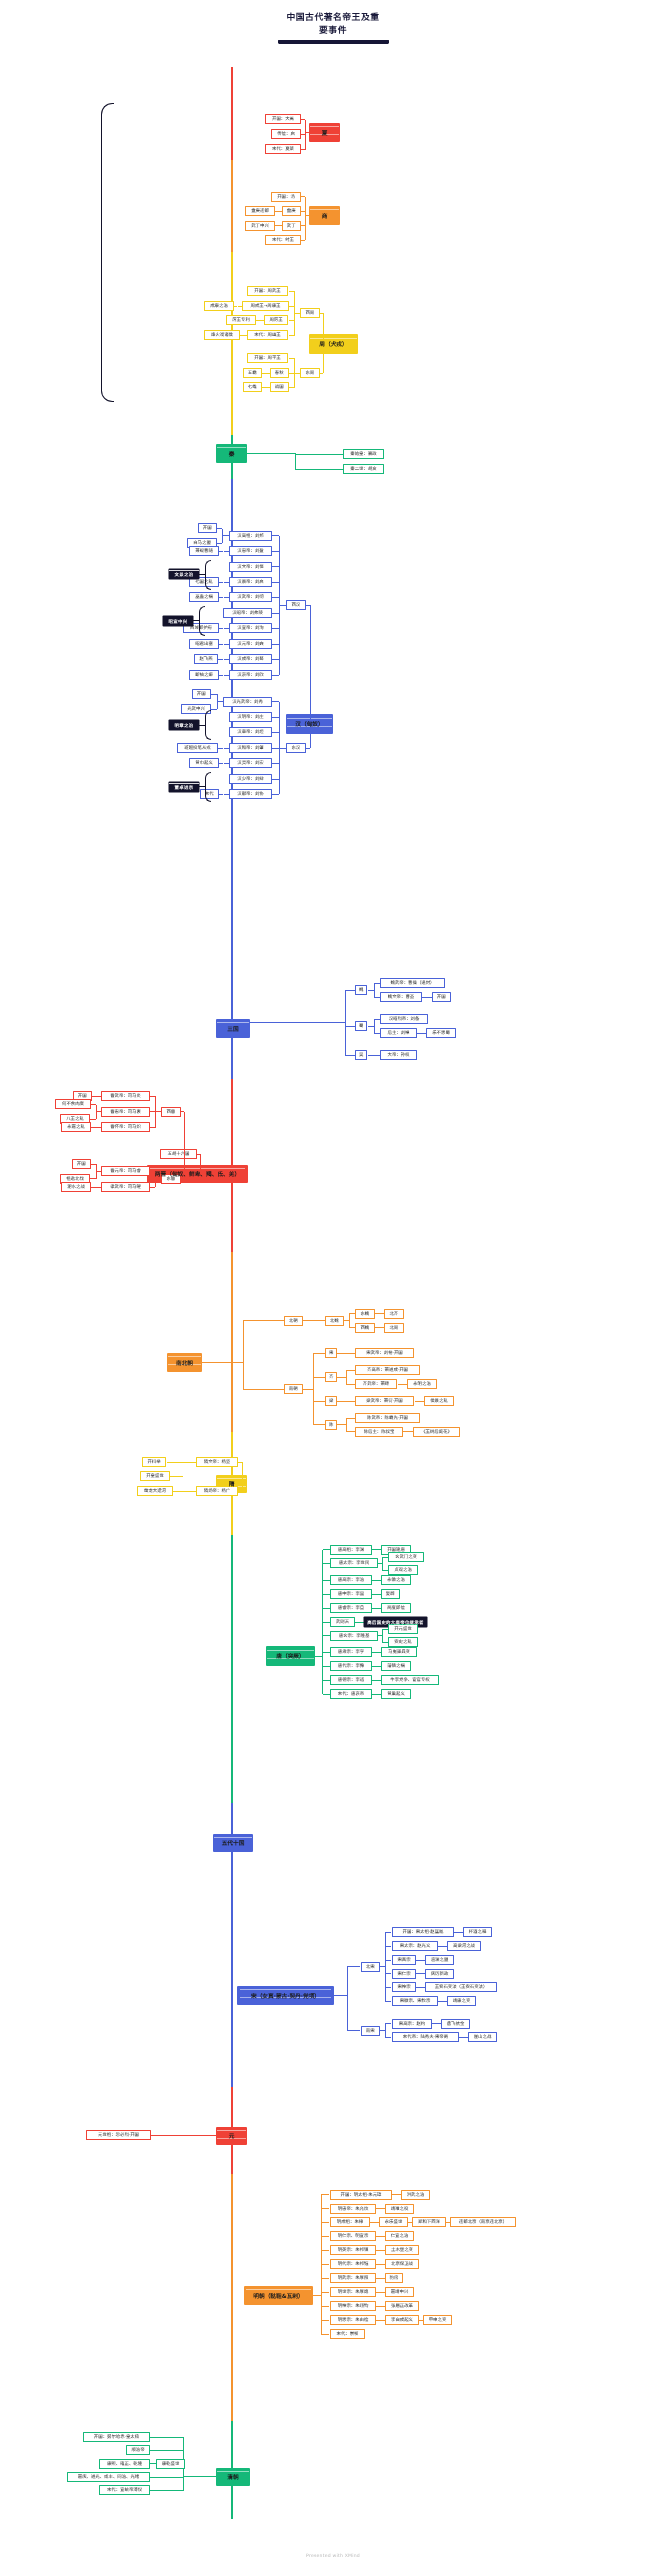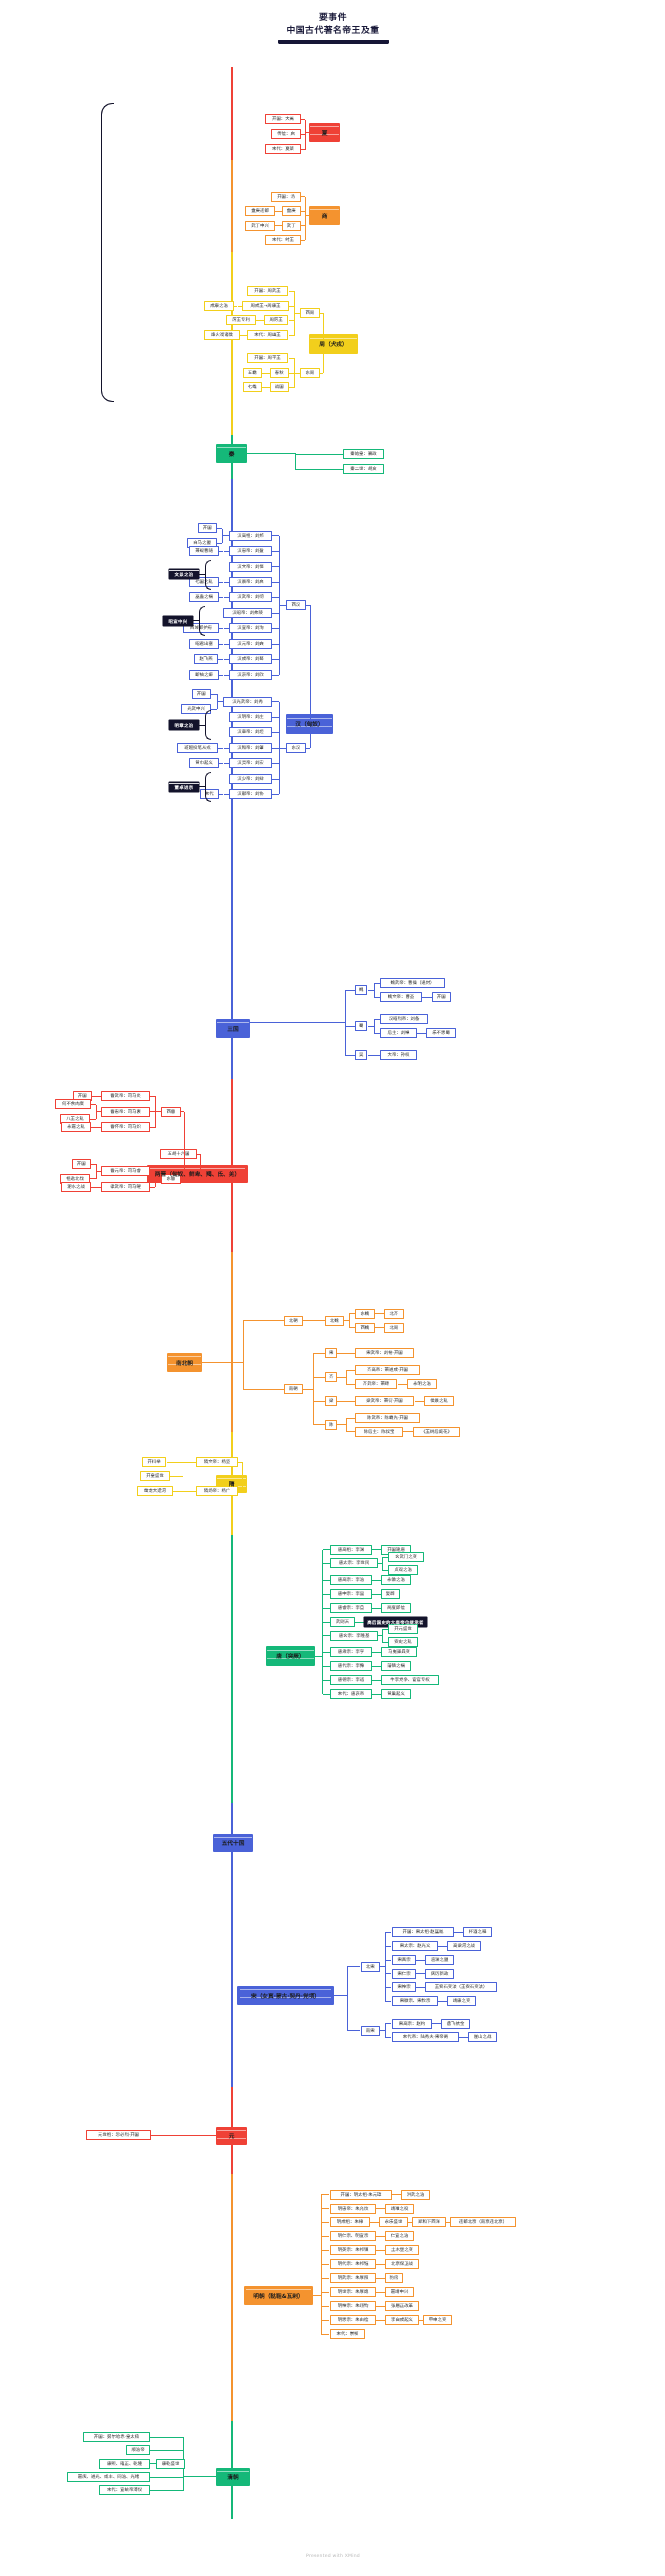--- a/index.html
+++ b/index.html
@@ -87,22 +87,22 @@
   
   #footer{
     position:absolute;left:0;top:2553px;width:666px;text-align:center;
     font-size:4.6px;color:#b9b9b9;letter-spacing:0.2px;
   }
 </style>
 </head>
 <body>
 
 <div id="title-wrap">
+  <div class="title-line">中国古代著名帝王及重</div>
   <div class="title-line">要事件</div>
-  <div class="title-line">中国古代著名帝王及重</div>
   <div id="title-underline"></div>
 </div>
 
 <div id="canvas"></div>
 
 <div id="footer">Presented with XMind</div>
 
 <div class="ln" style="left: 231px; top: 67px; width: 1.5px; height: 93px; background: rgb(239, 65, 54);"></div>
 <div class="ln" style="left: 231px; top: 160px; width: 1.5px; height: 93px; background: rgb(244, 147, 47);"></div>
 <div class="ln" style="left: 231px; top: 252px; width: 1.5px; height: 183px; background: rgb(242, 207, 28);"></div>

